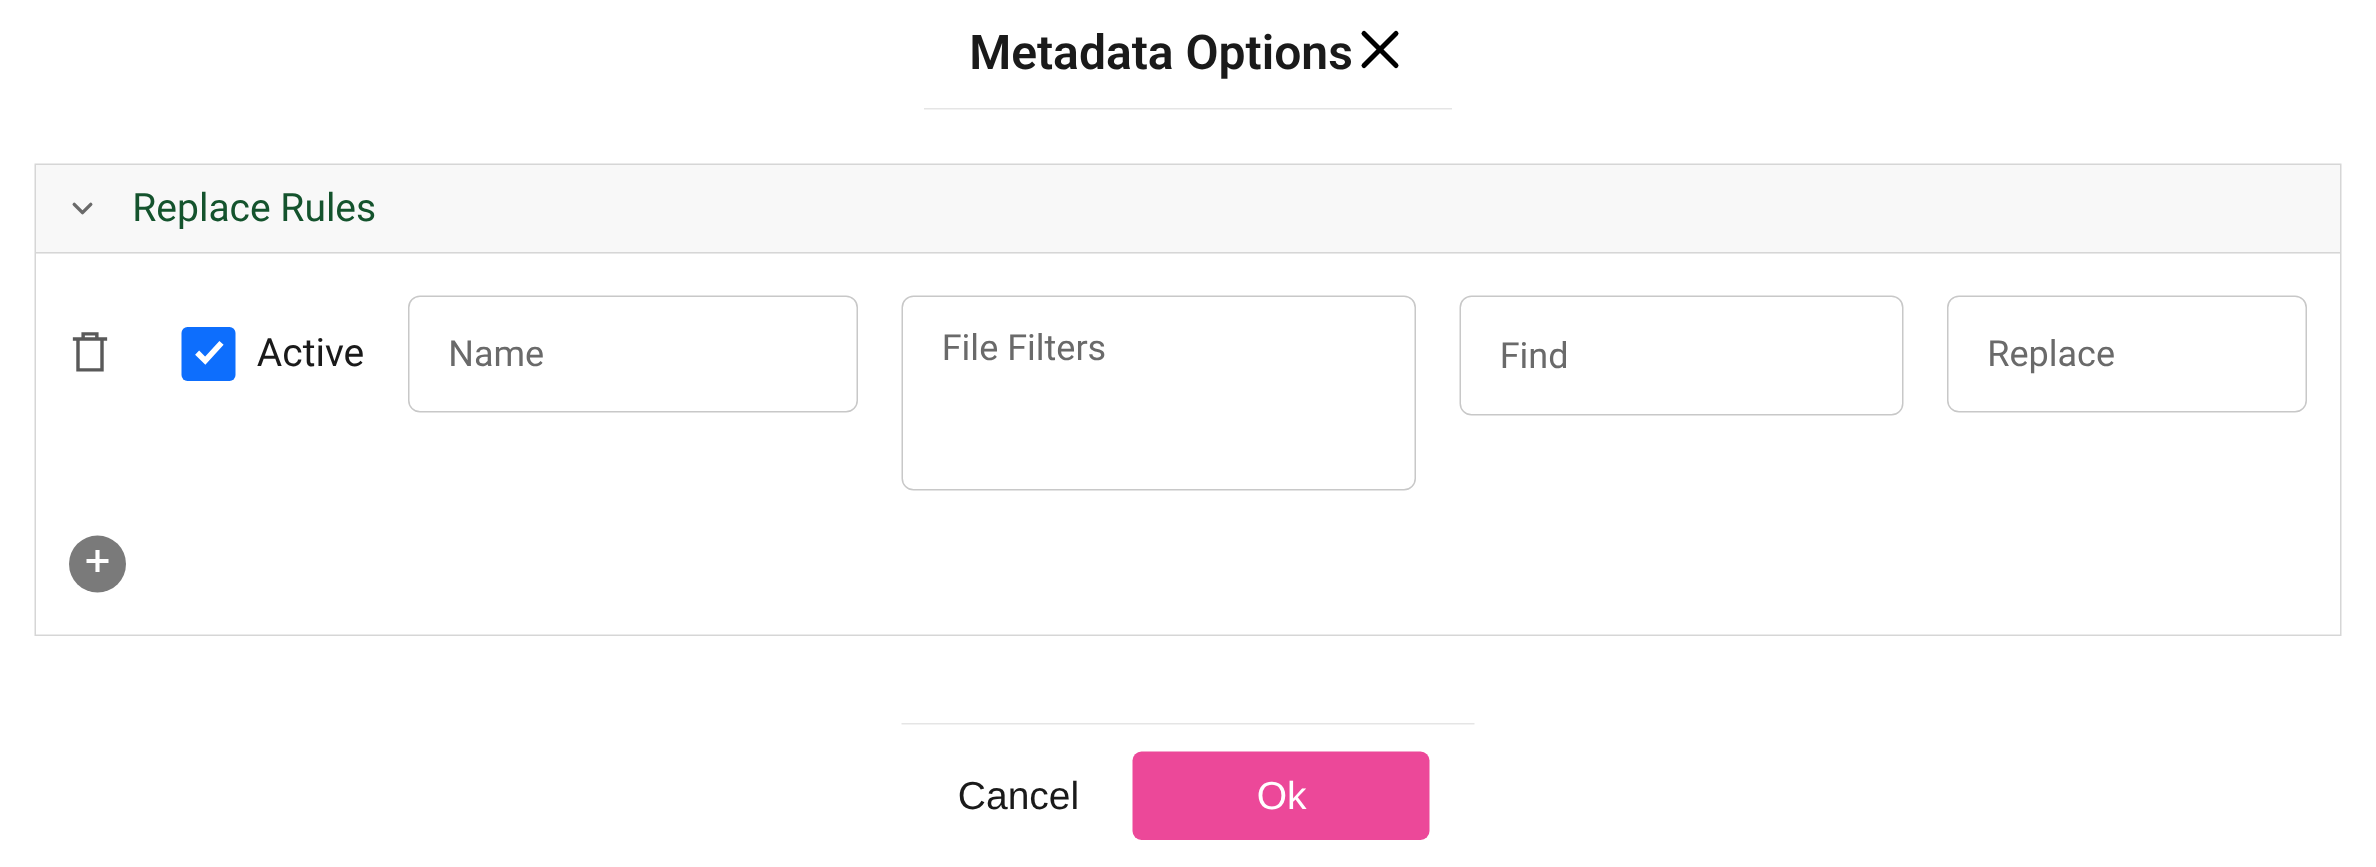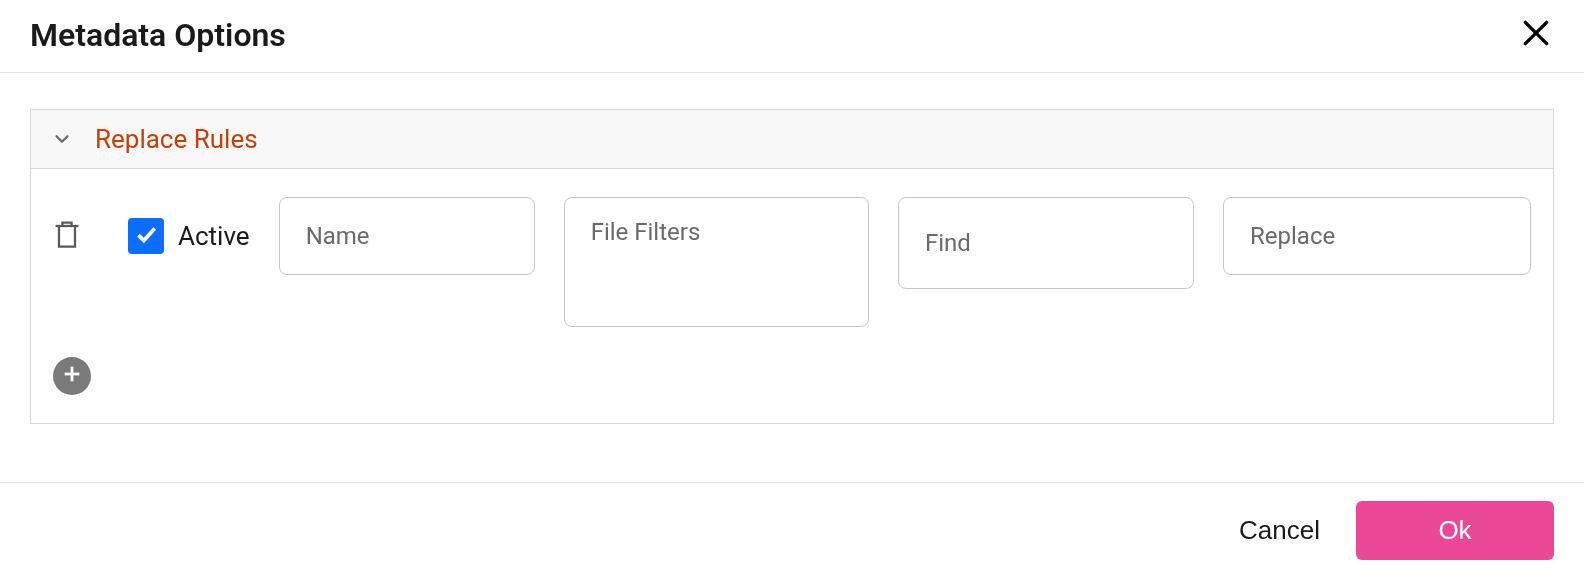--- a/index.html
+++ b/index.html
@@ -12,20 +12,21 @@
       background: #ffffff;
       color: #1a1a1a;
       width: 1584px;
       height: 578px;
       overflow: hidden;
     }
     .dialog {
       display: flex;
       flex-direction: column;
       height: 100%;
+      align-items: center;
     }
     .dialog-header {
       display: flex;
       align-items: center;
       justify-content: space-between;
       padding: 16px 30px 18px 30px;
       border-bottom: 1px solid #e5e5e5;
     }
     .dialog-title {
       font-size: 32px;
@@ -64,21 +65,21 @@
       height: 22px;
       margin-right: 22px;
       display: flex;
       align-items: center;
       justify-content: center;
       color: #6a6a6a;
     }
     .panel-title {
       font-size: 26px;
       font-weight: 400;
-      color: #c2410c;
+      color: #14532d;
     }
     .panel-body {
       padding: 28px 22px 28px 22px;
     }
     .rule-row {
       display: flex;
       align-items: flex-start;
       gap: 29px;
     }
     .icon-slot {
@@ -131,34 +132,34 @@
       padding: 20px 26px;
       font-size: 24px;
       color: #1a1a1a;
       font-family: inherit;
       outline: none;
     }
     .text-input::placeholder, .textarea-input::placeholder {
       color: #6a6a6a;
     }
     .name-input {
-      width: 256px;
+      width: 300px;
       height: 78px;
     }
     .filters-input {
       width: 343px;
       height: 130px;
       resize: none;
     }
     .find-input {
       width: 296px;
-      height: 92px;
+      height: 80px;
     }
     .replace-input {
-      width: 308px;
+      width: 240px;
       height: 78px;
     }
     .add-row {
       margin-top: 30px;
     }
     .add-btn {
       width: 38px;
       height: 38px;
       border-radius: 50%;
       background: #7a7a7a;

